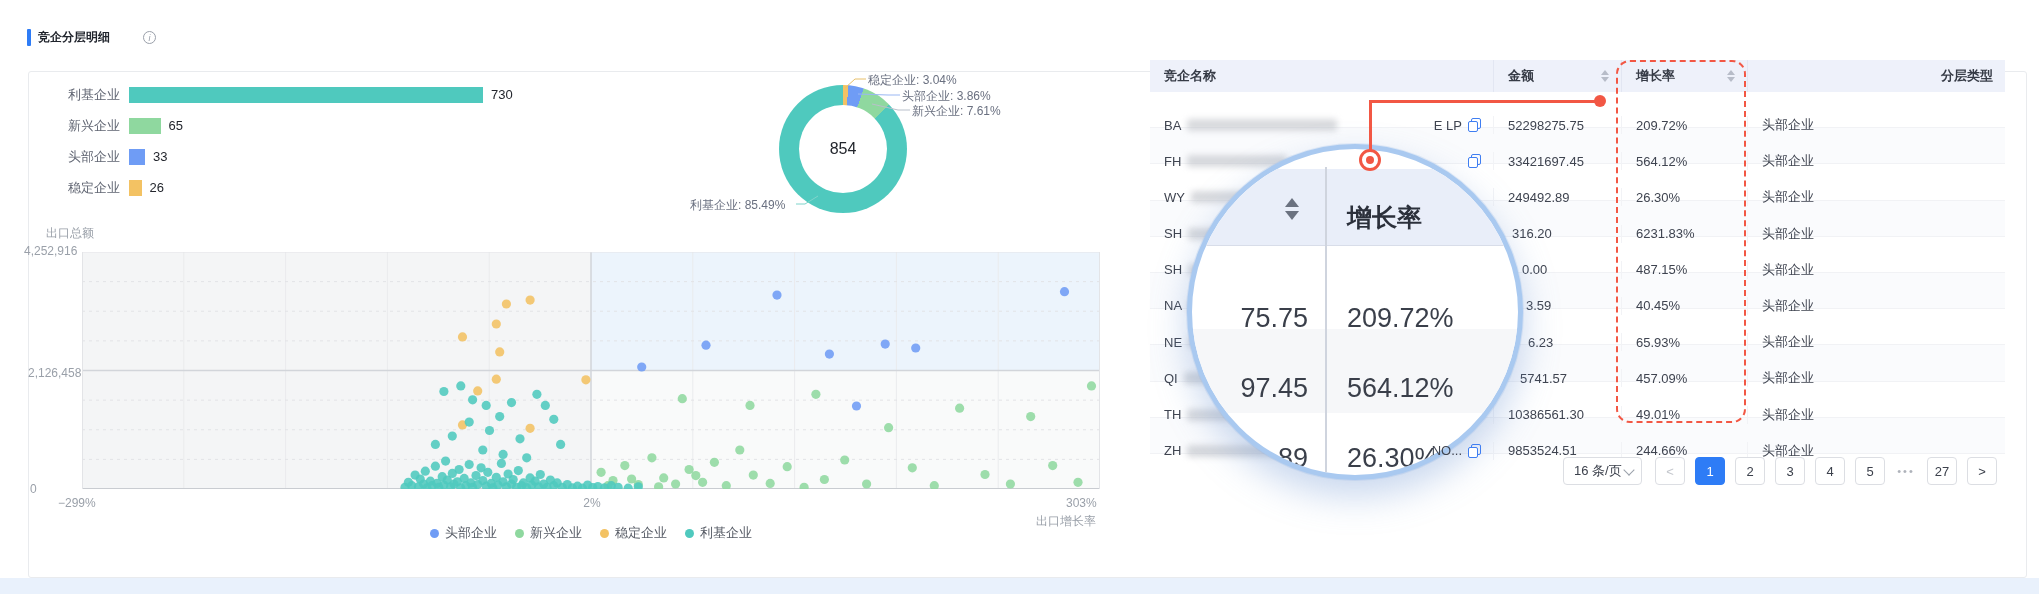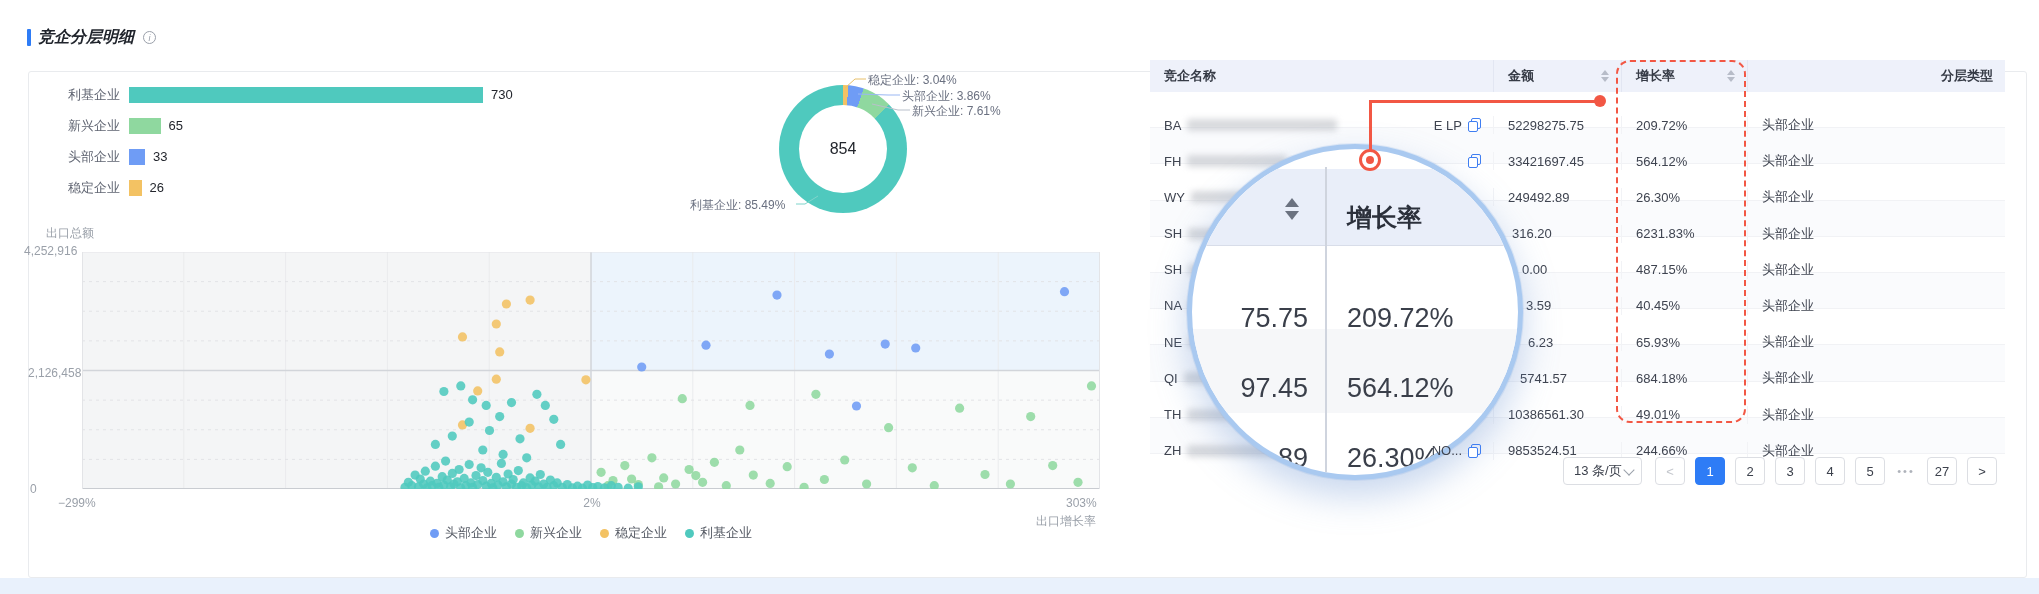--- a/index.html
+++ b/index.html
@@ -2,21 +2,21 @@
 <html><head>
 <meta charset="utf-8">
 <style>
   html,body{margin:0;padding:0;background:#fff;}
   .stage{position:relative;width:2039px;height:594px;background:#ffffff;overflow:hidden;
          font-family:"Liberation Sans","DejaVu Sans",sans-serif;}
   .abs{position:absolute;}
 
   
   .title-bar{left:27px;top:29px;width:4px;height:17px;background:#2e7cf6;border-radius:1px;}
-  .sec-title{left:38px;top:27px;font-size:16px;font-weight:700;color:#20242c;line-height:20px;font-style:italic;}
+  .sec-title{left:38px;top:27px;font-size:12px;font-weight:700;color:#20242c;line-height:20px;}
   .info-icon{left:143px;top:31px;width:13px;height:13px;border:1px solid #9aa0aa;border-radius:50%;
              color:#9aa0aa;font-size:9px;line-height:13px;text-align:center;font-style:italic;box-sizing:border-box;}
 
   
   .card{left:28px;top:71px;width:1999px;height:507px;background:#fff;border:1px solid #e9ebee;border-radius:3px;box-sizing:border-box;}
 
   
   .bar-area{left:30px;top:86px;}
   .bar-row{display:flex;align-items:center;height:17px;margin-bottom:14px;}
   .bar-label{width:90px;text-align:right;font-size:13px;color:#606572;margin-right:9px;flex:none;}
@@ -424,21 +424,21 @@
           <div class="td" style="padding-left: 34px;">6.23</div>
           <div class="td">65.93%</div>
           <div class="td">头部企业</div>
         </div>
         <div class="trow even">
           <div class="td">
             <span>QI</span>
             <span class="blur-blob" style="width: 56px;"></span>
           </div>
           <div class="td" style="padding-left: 26px;">5741.57</div>
-          <div class="td">684.18%</div>
+          <div class="td">457.09%</div>
           <div class="td">头部企业</div>
         </div>
         <div class="trow">
           <div class="td">
             <span>TH</span>
             <span class="blur-blob" style="width: 70px;"></span>
           </div>
           <div class="td" style="padding-left: 14px;">10386561.30</div>
           <div class="td">49.01%</div>
           <div class="td">头部企业</div>
@@ -454,21 +454,21 @@
           </div>
           <div class="td" style="padding-left: 14px;">9853524.51</div>
           <div class="td">244.66%</div>
           <div class="td">头部企业</div>
         </div>
       </div>
   </div>
 
   <div class="abs pager" id="pager">
     <div class="pg-size">
-      <span>13 条/页</span>
+      <span>16 条/页</span>
       <span class="pg-chevron"></span>
     </div>
     <div class="pg-btn disabled">&lt;</div>
     <span id="page-buttons" style="display:flex;gap:10px;">
         <div class="pg-btn active">1</div>
         <div class="pg-btn">2</div>
         <div class="pg-btn">3</div>
         <div class="pg-btn">4</div>
         <div class="pg-btn">5</div>
       </span>

